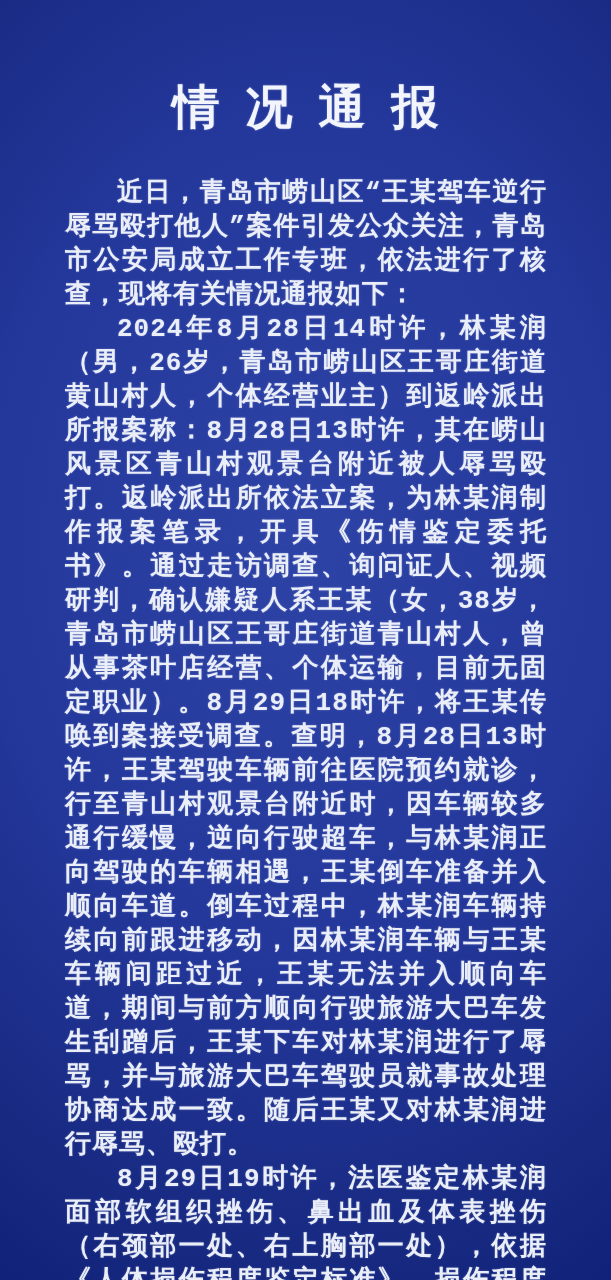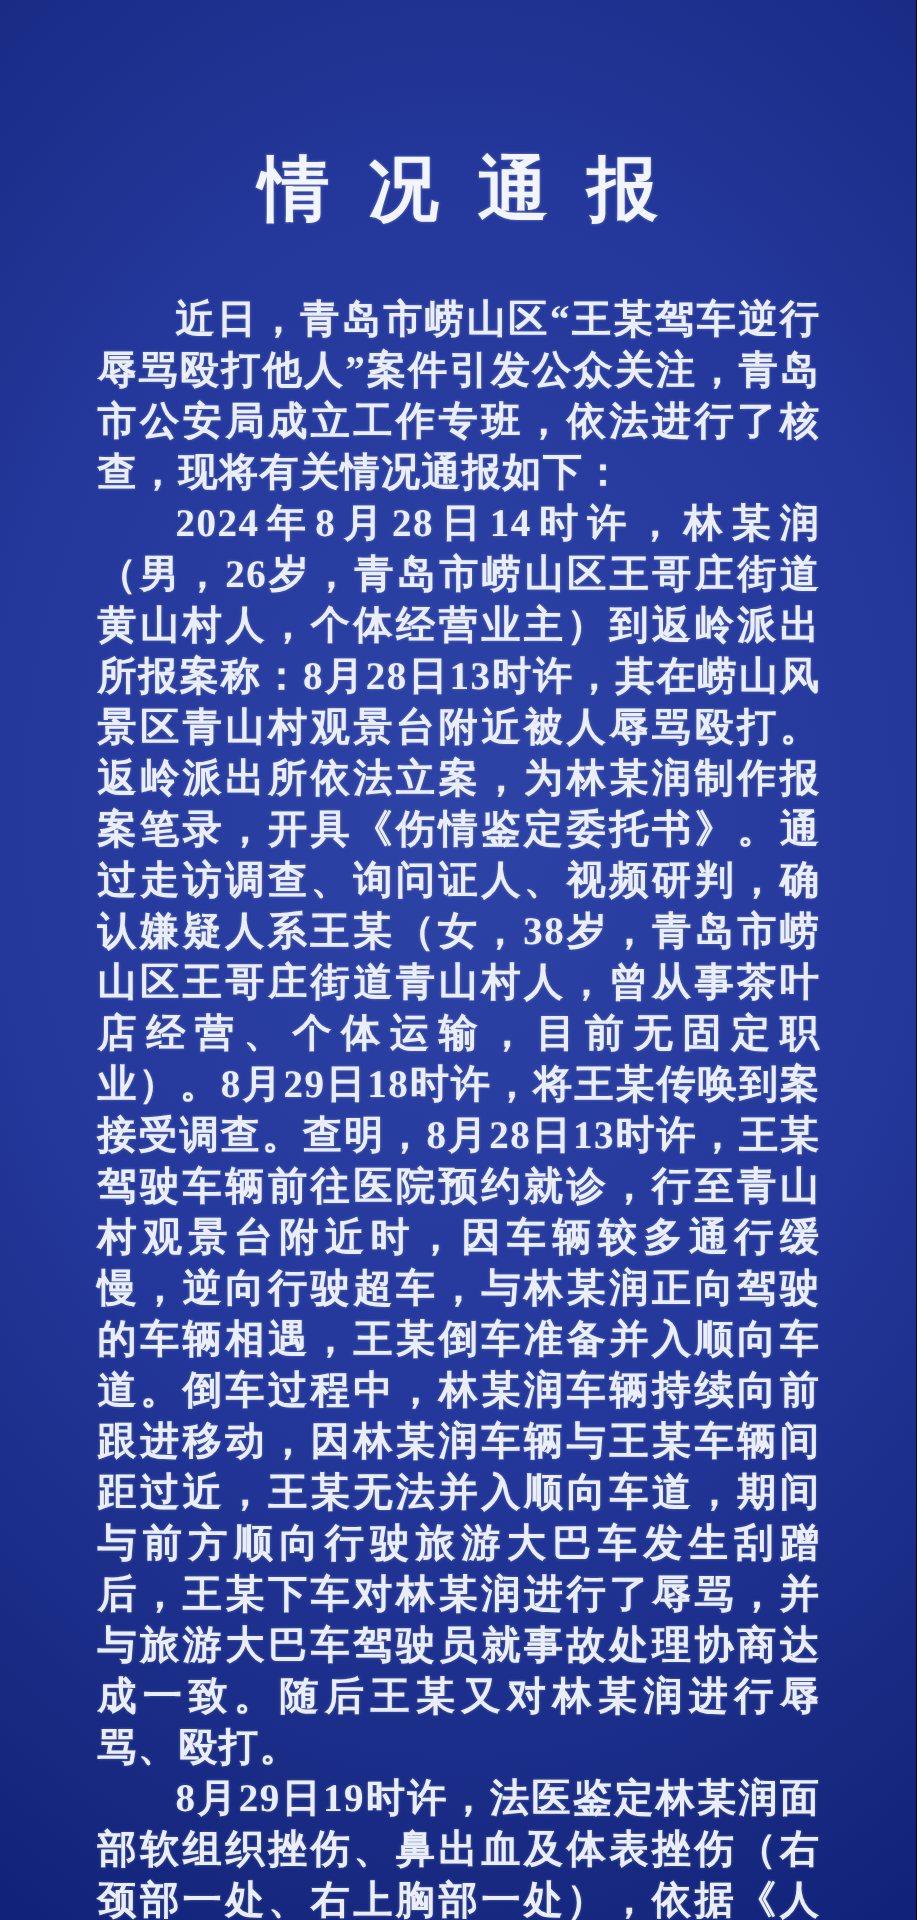--- a/index.html
+++ b/index.html
@@ -16,38 +16,38 @@
     background:
       radial-gradient(130% 85% at 50% 42%,
         #2e43a6 0%,
         #24389c 38%,
         #16287f 68%,
         #061a70 92%,
         #02156b 100%);
   }
   .notice-title {
     margin: 0;
-    padding-top: 100px;
+    padding-top: 80px;
     padding-left: 26px; 
     text-align: center;
     font-family: "Liberation Serif", serif;
     font-weight: 700;
     font-size: 47px;
     line-height: 54px;
     letter-spacing: 26px;
     color: #f3f5fc;
     text-shadow: 0 0 2px rgba(225, 232, 255, 0.45);
     white-space: nowrap;
   }
   .notice-body {
     margin: 42px 64px 0 65px;
   }
   .para {
     margin: 0;
-    font-family: Liberation Serif, serif;
+    font-family: Liberation Mono, monospace;
     font-weight: 700;
     font-size: 26px;
     line-height: 34px;
     letter-spacing: 1px;
     color: #eaeef8;
     text-align: justify;
     text-indent: 2em;
     text-shadow: 0 0 2px rgba(215, 224, 252, 0.35);
   }
   .para.section-heading {

